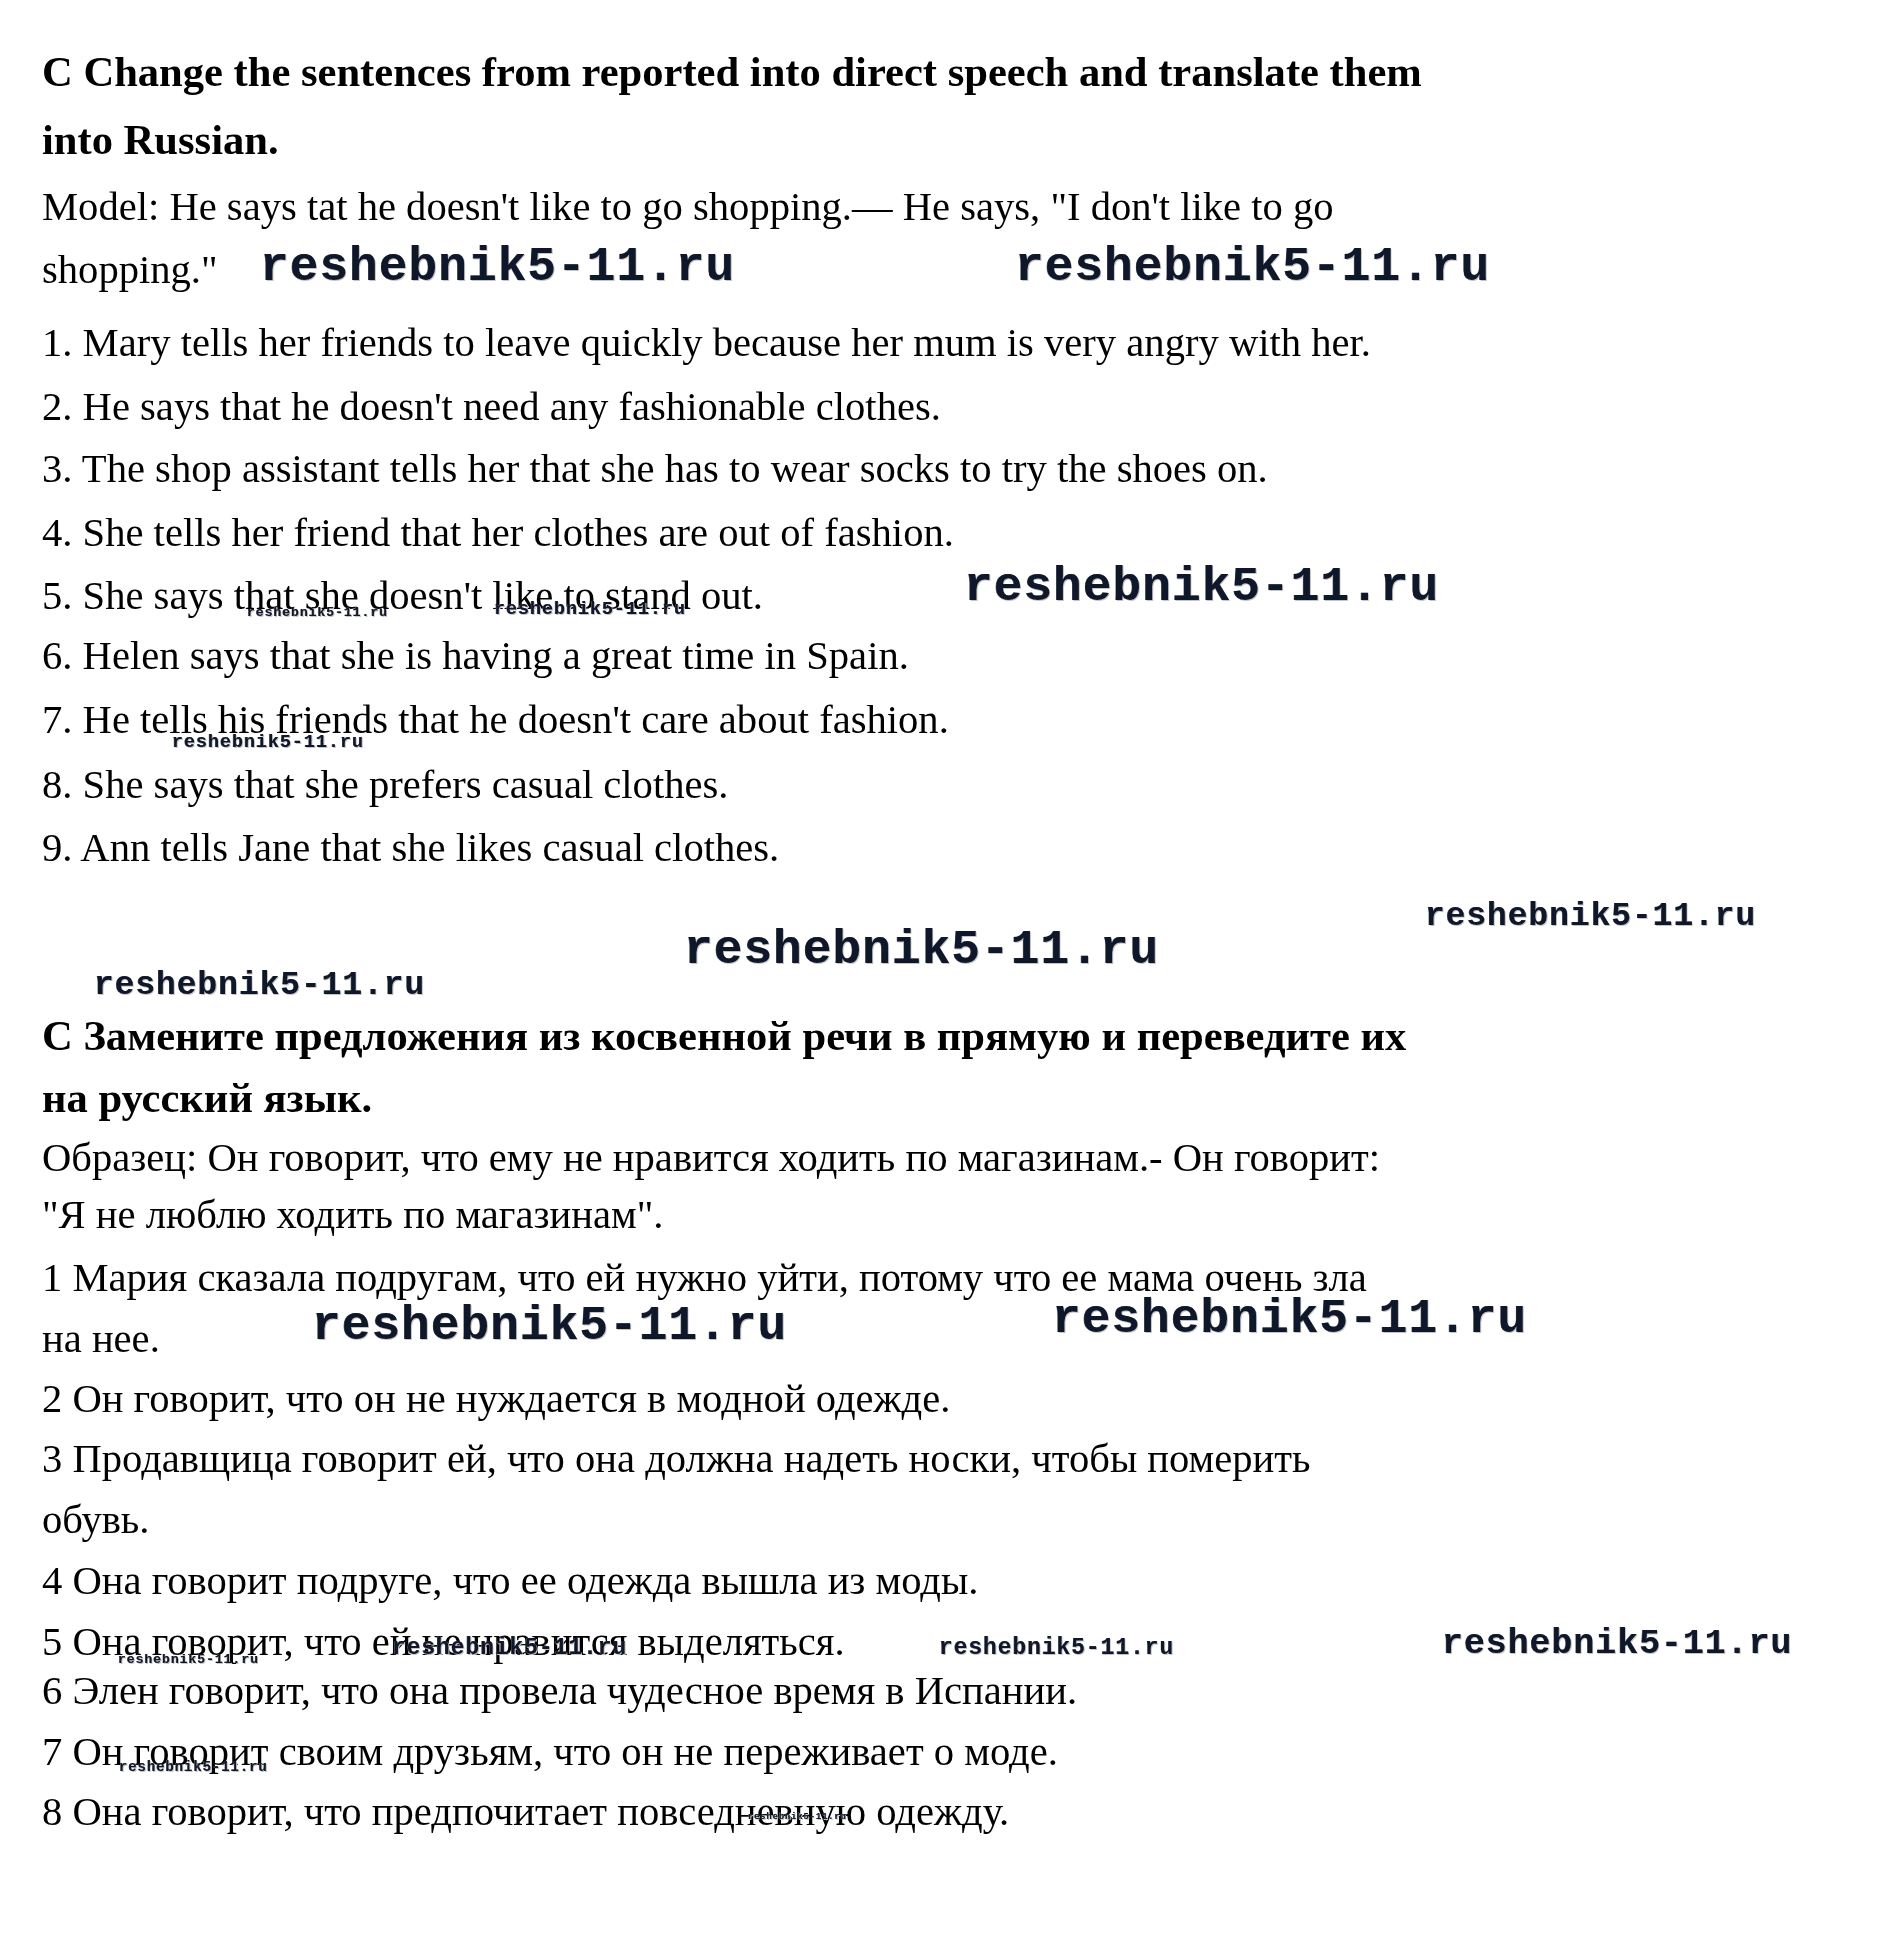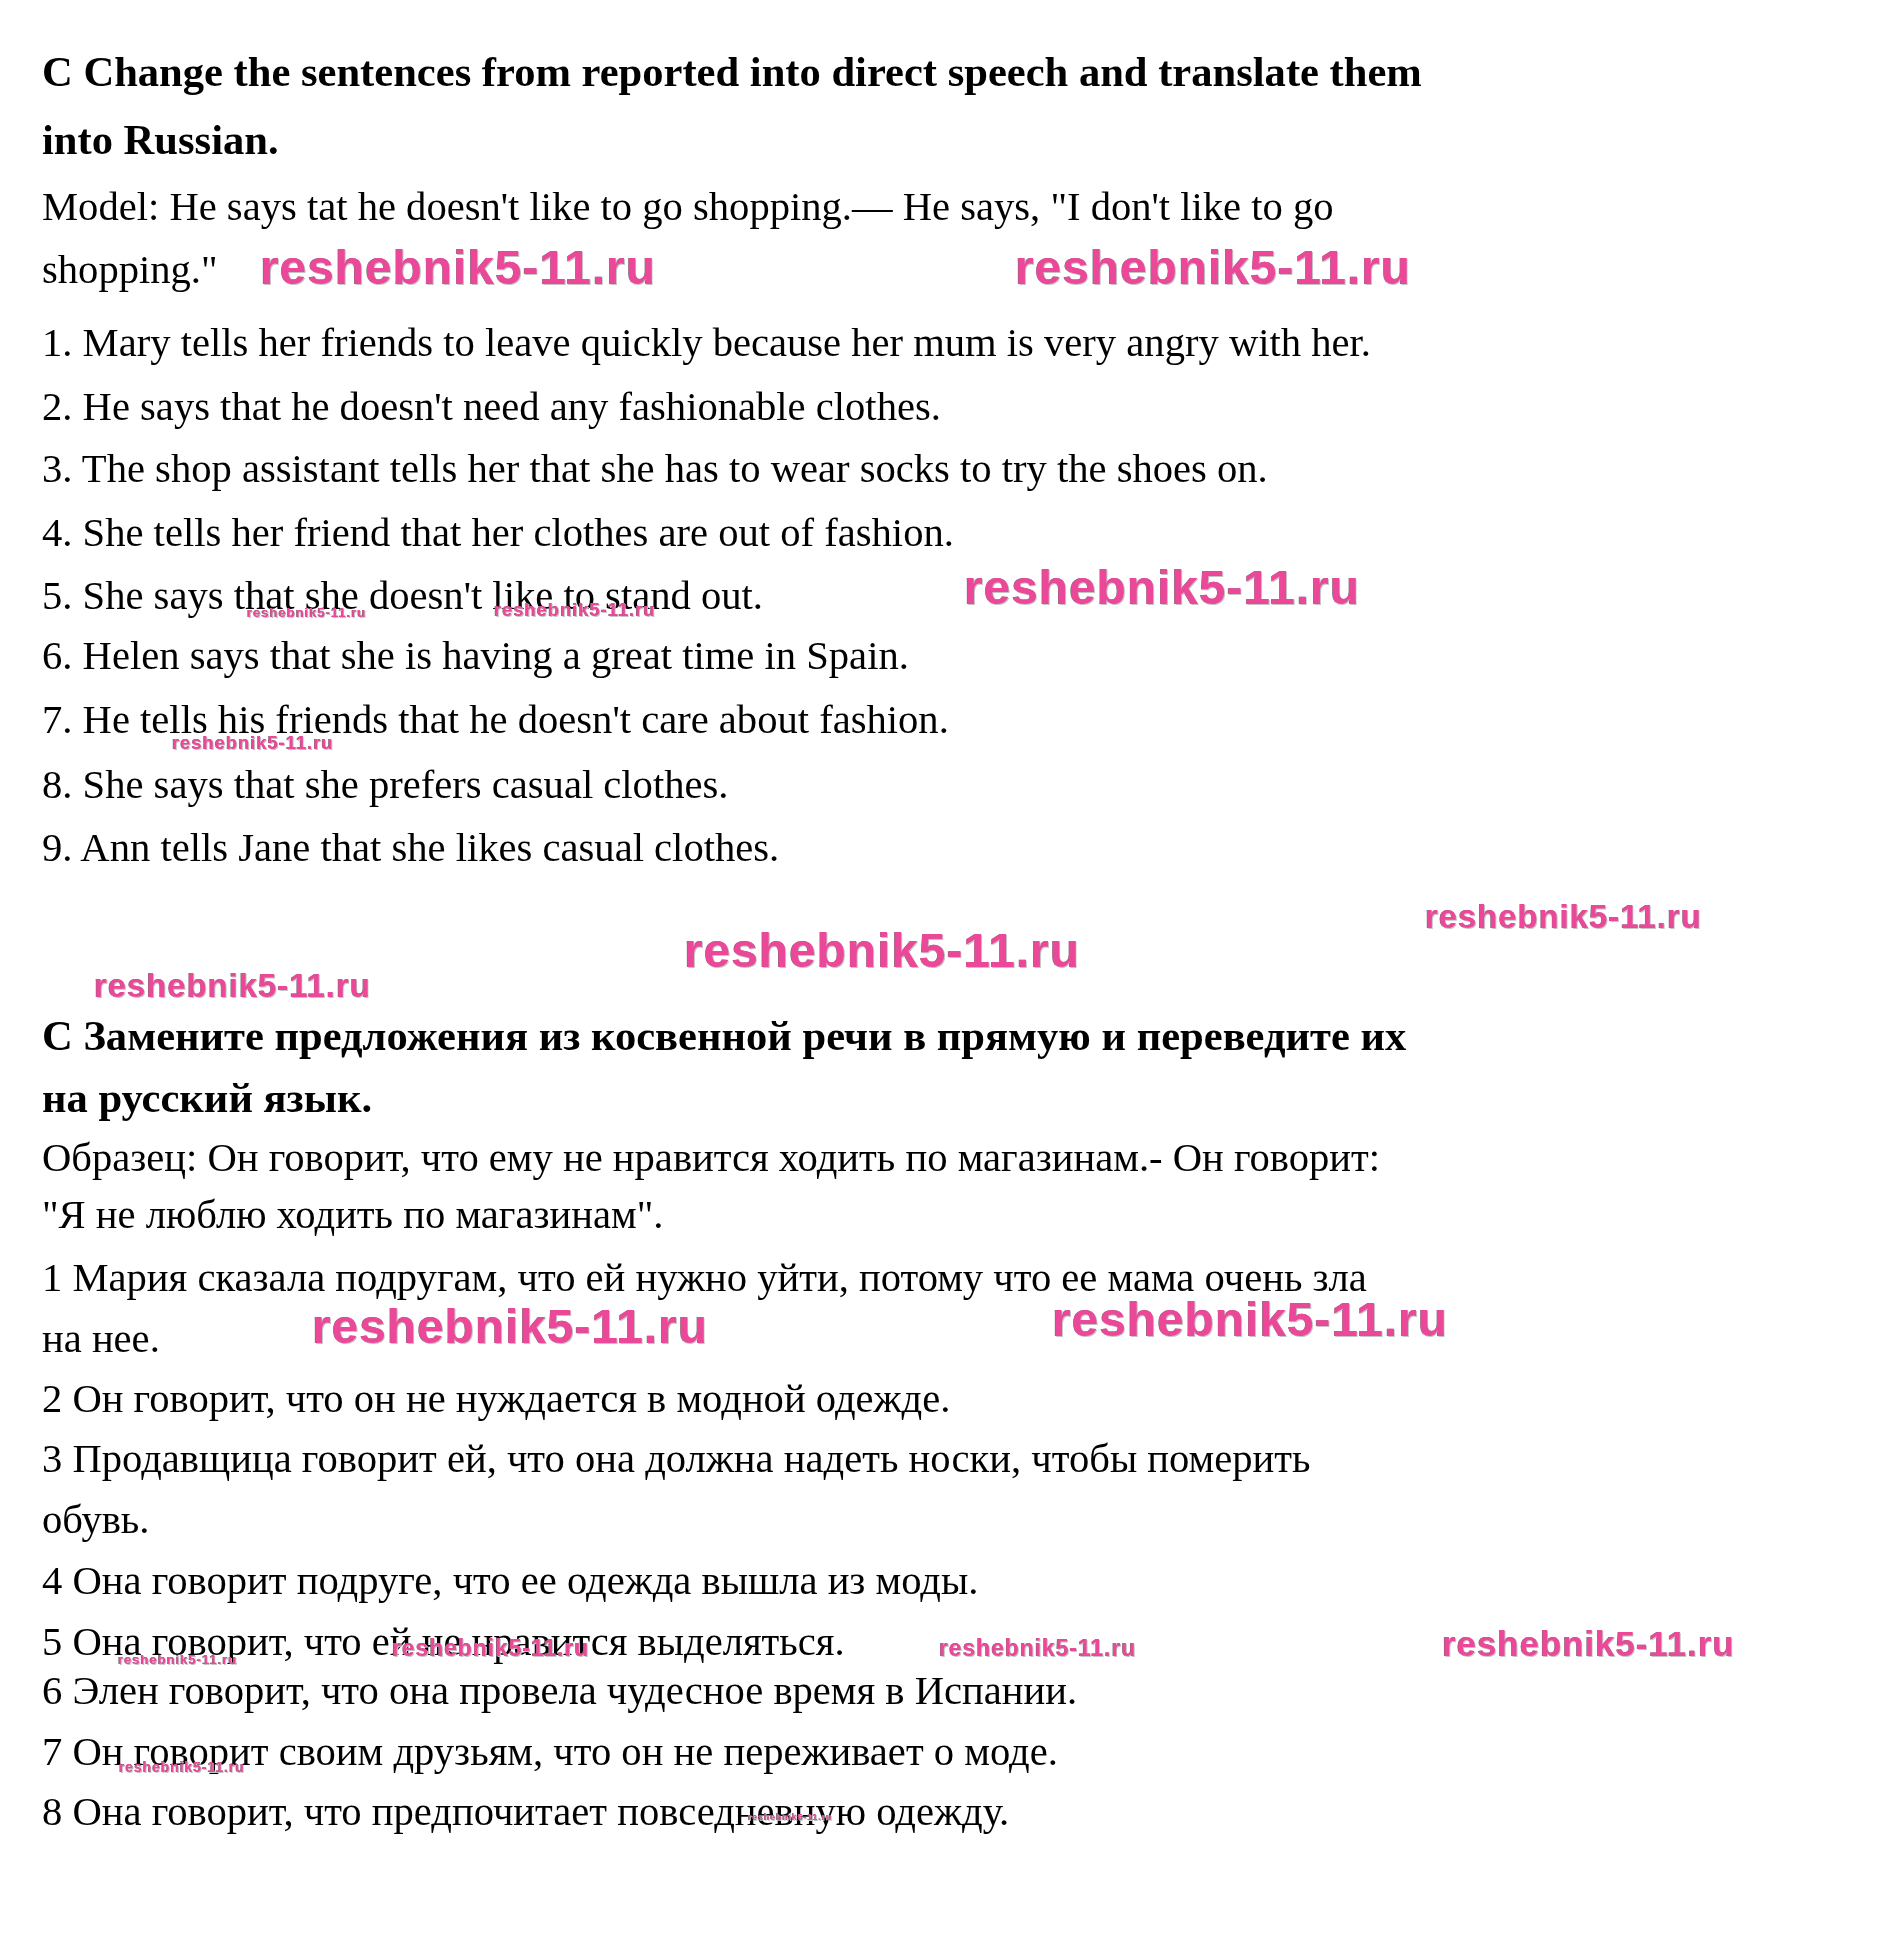--- a/index.html
+++ b/index.html
@@ -27,23 +27,23 @@
     transform: scaleX(0.99);
     transform-origin: left top;
   }
   .bold {
     font-weight: bold;
     font-size: 43px;
   }
   .wm {
     position: absolute;
     white-space: nowrap;
-    font-family: Liberation Sans, sans-serif;
+    font-family: Liberation Mono, monospace;
     font-weight: bold;
-    color: #ec4899;
+    color: #0f172a;
     letter-spacing: 0.9px;
     text-shadow: 0.9px 0.9px 0 #c4c4c4, -0.4px -0.4px 0 #6f6f6f;
     transform-origin: left top;
   }
   .wm-54 { font-size: 48px; }
   .wm-40 { font-size: 35px; }
   .wm-37 { font-size: 33px; }
   .wm-26 { font-size: 23px; }
   .wm-21 { font-size: 18.5px; }
   .wm-16 { font-size: 14px; }

